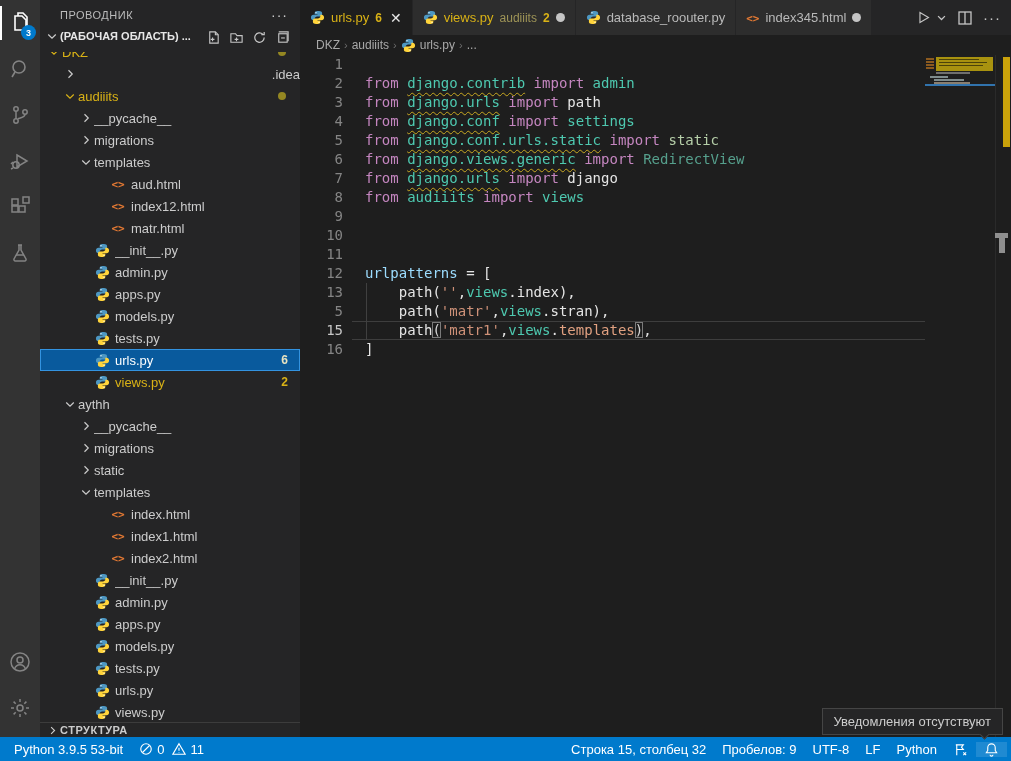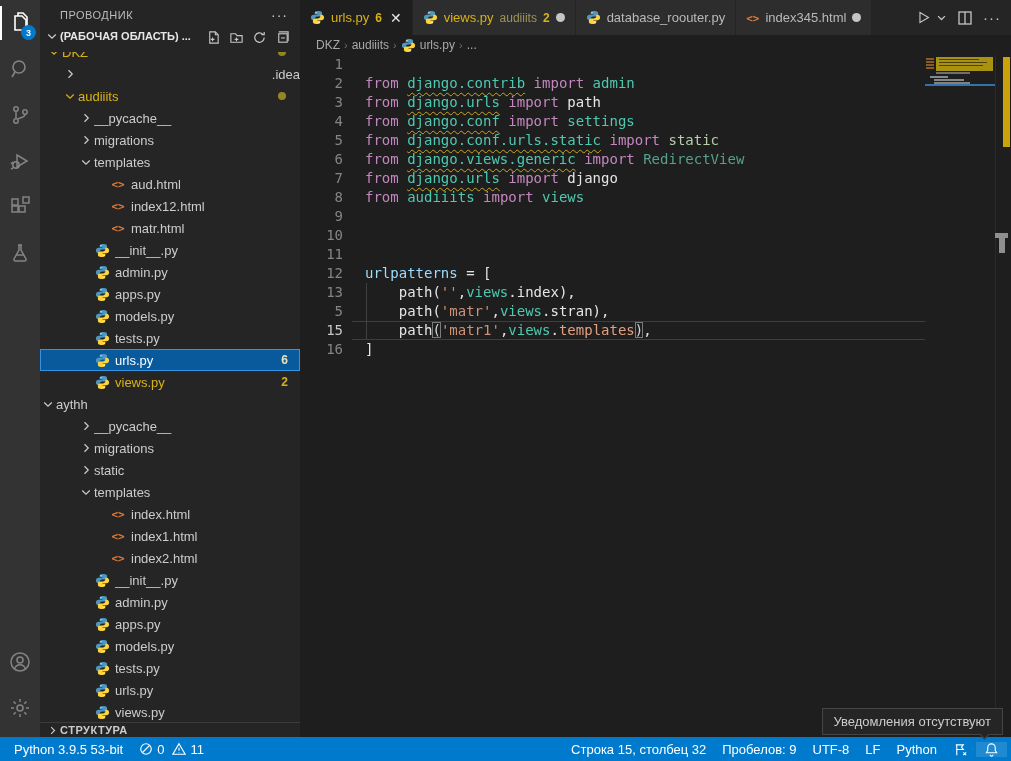--- a/index.html
+++ b/index.html
@@ -359,21 +359,21 @@
             <svg width="15" height="15" viewBox="0 0 16 16">
               <path fill="#4d97c2" d="M7.9 1C6 1 5 1.9 5 3.1V4.5h3v.6H3.6C2.2 5.1 1 6 1 8s1.2 2.9 2.6 2.9H5V9.4C5 8 6.2 7 7.6 7h3.2c1.1 0 2.1-1 2.1-2.1V3.1C12.9 1.9 11.4 1 9.6 1z"></path>
               <path fill="#ffd43b" d="M8.1 15c1.9 0 2.9-.9 2.9-2.1v-1.4H8V11h4.4c1.4 0 2.6-.9 2.6-2.9S13.8 5.1 12.4 5.1H11v1.5C11 8 9.8 9 8.4 9H5.2c-1.1 0-2.1 1-2.1 2.1v1.8C3.1 14.1 4.6 15 6.4 15z"></path>
               <circle cx="6.4" cy="2.9" r=".65" fill="#fff"></circle>
               <circle cx="9.6" cy="13.1" r=".65" fill="#fff"></circle>
             </svg>
           </span>
           <span class="tree-label">views.py</span>
           <span class="tree-badge">2</span>
         </div>
-        <div class="tree-row" style="">
+        <div class="tree-row" style="padding-left: 22px;">
           <span class="twisty">
             <svg width="12" height="12" viewBox="0 0 16 16" fill="none" stroke="currentColor" stroke-width="1.6">
               <path d="M3 6l5 5 5-5"></path>
             </svg>
           </span>
           <span class="tree-label">aythh</span>
         </div>
         <div class="tree-row" style="padding-left: 38px;">
           <span class="twisty">
             <svg width="12" height="12" viewBox="0 0 16 16" fill="none" stroke="currentColor" stroke-width="1.6">

